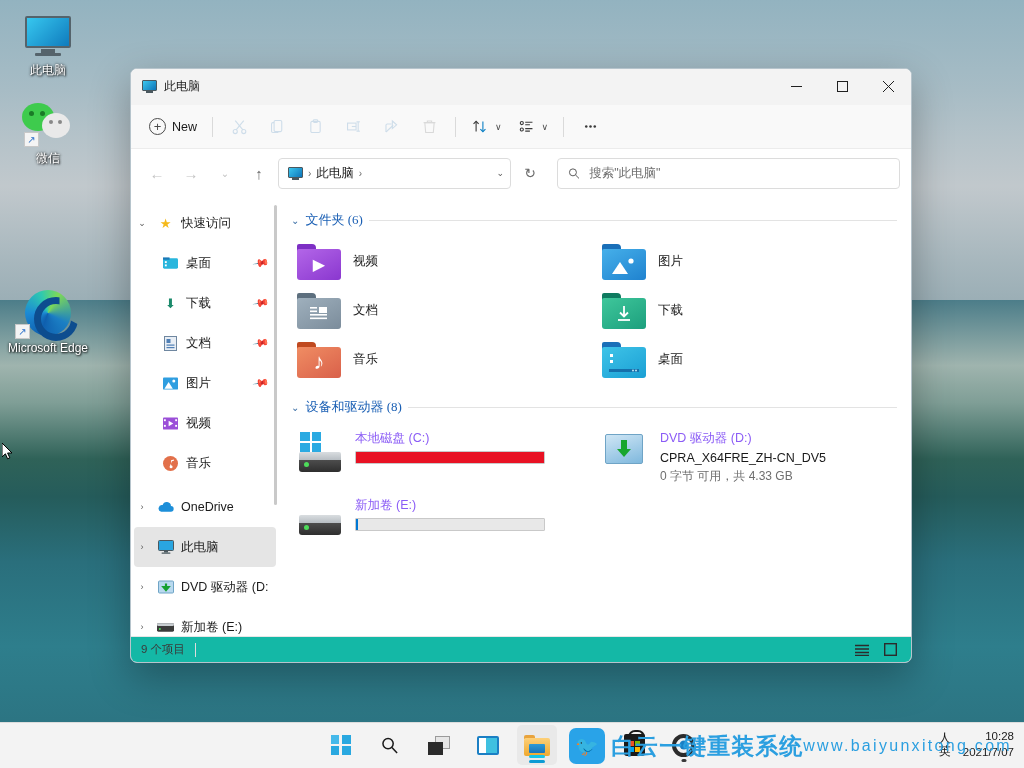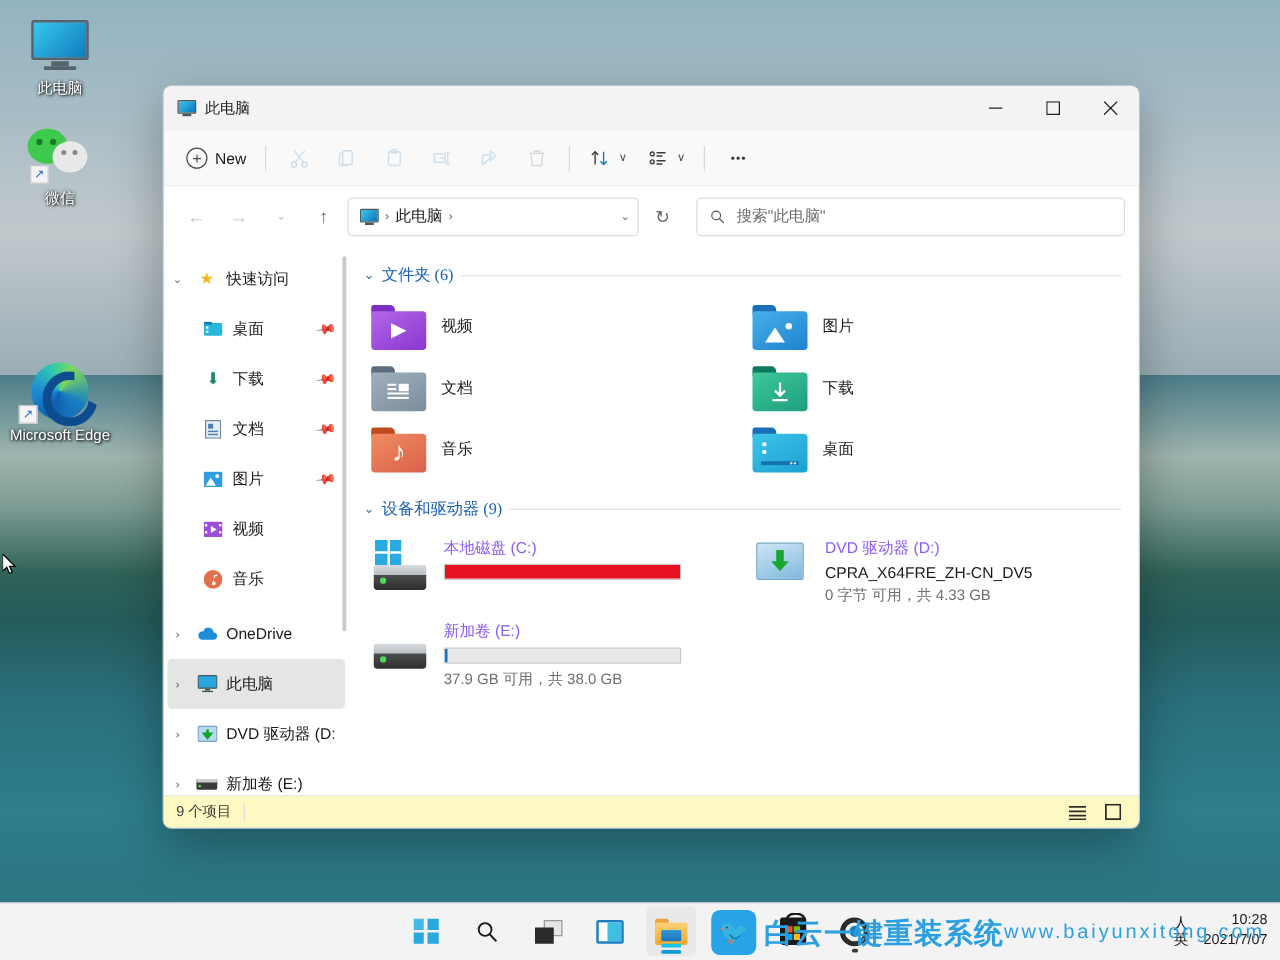--- a/index.html
+++ b/index.html
@@ -160,21 +160,21 @@
            background:linear-gradient(160deg,#cfe6f5,#7fb8dd);border:1px solid #6fa4c6;border-radius:2px;
            display:flex;align-items:center;justify-content:center;}
   .drive-txt{flex:1;min-width:0;padding-top:2px;}
   .drive-name{font-size:12.5px;color:#8b5cf6;margin-bottom:4px;white-space:nowrap;}
   .drive-sub{font-size:12.5px;color:#1a1a1a;margin-bottom:3px;}
   .bar{height:13px;background:#e8e8e8;border:1px solid #c9c9c9;border-radius:1px;width:190px;overflow:hidden;}
   .bar i{display:block;height:100%;}
   .drive-free{font-size:12px;color:#6e6e6e;margin-top:4px;}
 
   
-  .statusbar{height:26px;border-top:1px solid #e6e6e6;background:#fef9c3;display:flex;
+  .statusbar{height:26px;border-top:1px solid #e6e6e6;background:#14b8a6;display:flex;
              align-items:center;padding:0 10px;gap:10px;flex:none;}
   .st-txt{font-size:11.5px;color:#3a3a3a;}
   .st-sep{width:1px;height:14px;background:#dcdcdc;}
   .st-right{margin-left:auto;display:flex;gap:6px;}
   .st-btn{width:22px;height:20px;display:flex;align-items:center;justify-content:center;
           border-radius:3px;cursor:default;color:#2b2b2b;}
 
   
   #taskbar{position:absolute;left:0;bottom:0;width:1024px;height:46px;display:flex;
            align-items:center;justify-content:center;}
@@ -630,21 +630,21 @@
                     <circle cx="29" cy="20.5" r="1" fill="#bfe6f5"></circle>
                   </svg>
               </div>
             </div>
             <div class="fname">桌面</div>
           </div>
         </div>
 
         <div class="group-hdr" style="margin-top:14px;">
           <span class="gch">⌄</span>
-          <span class="gtitle">设备和驱动器 (9)</span>
+          <span class="gtitle">设备和驱动器 (8)</span>
           <span class="gline"></span>
         </div>
 
         <div class="grid">
 
           <div class="drive-item">
             <div class="drive-ico">
               <div class="win-logo">
                   <i></i>
                   <i></i>
@@ -678,21 +678,20 @@
 
           <div class="drive-item">
             <div class="drive-ico">
               <div class="hdd" style="bottom:4px;"></div>
             </div>
             <div class="drive-txt">
               <div class="drive-name">新加卷 (E:)</div>
               <div class="bar">
                 <i id="bar-e" style="background: rgb(0, 120, 212); width: 1%;"></i>
               </div>
-              <div class="drive-free">37.9 GB 可用，共 38.0 GB</div>
             </div>
           </div>
         </div>
 
       </div>
     </div>
 
     <div class="statusbar">
       <span class="st-txt">9 个项目</span>
       <span class="st-sep"></span>

